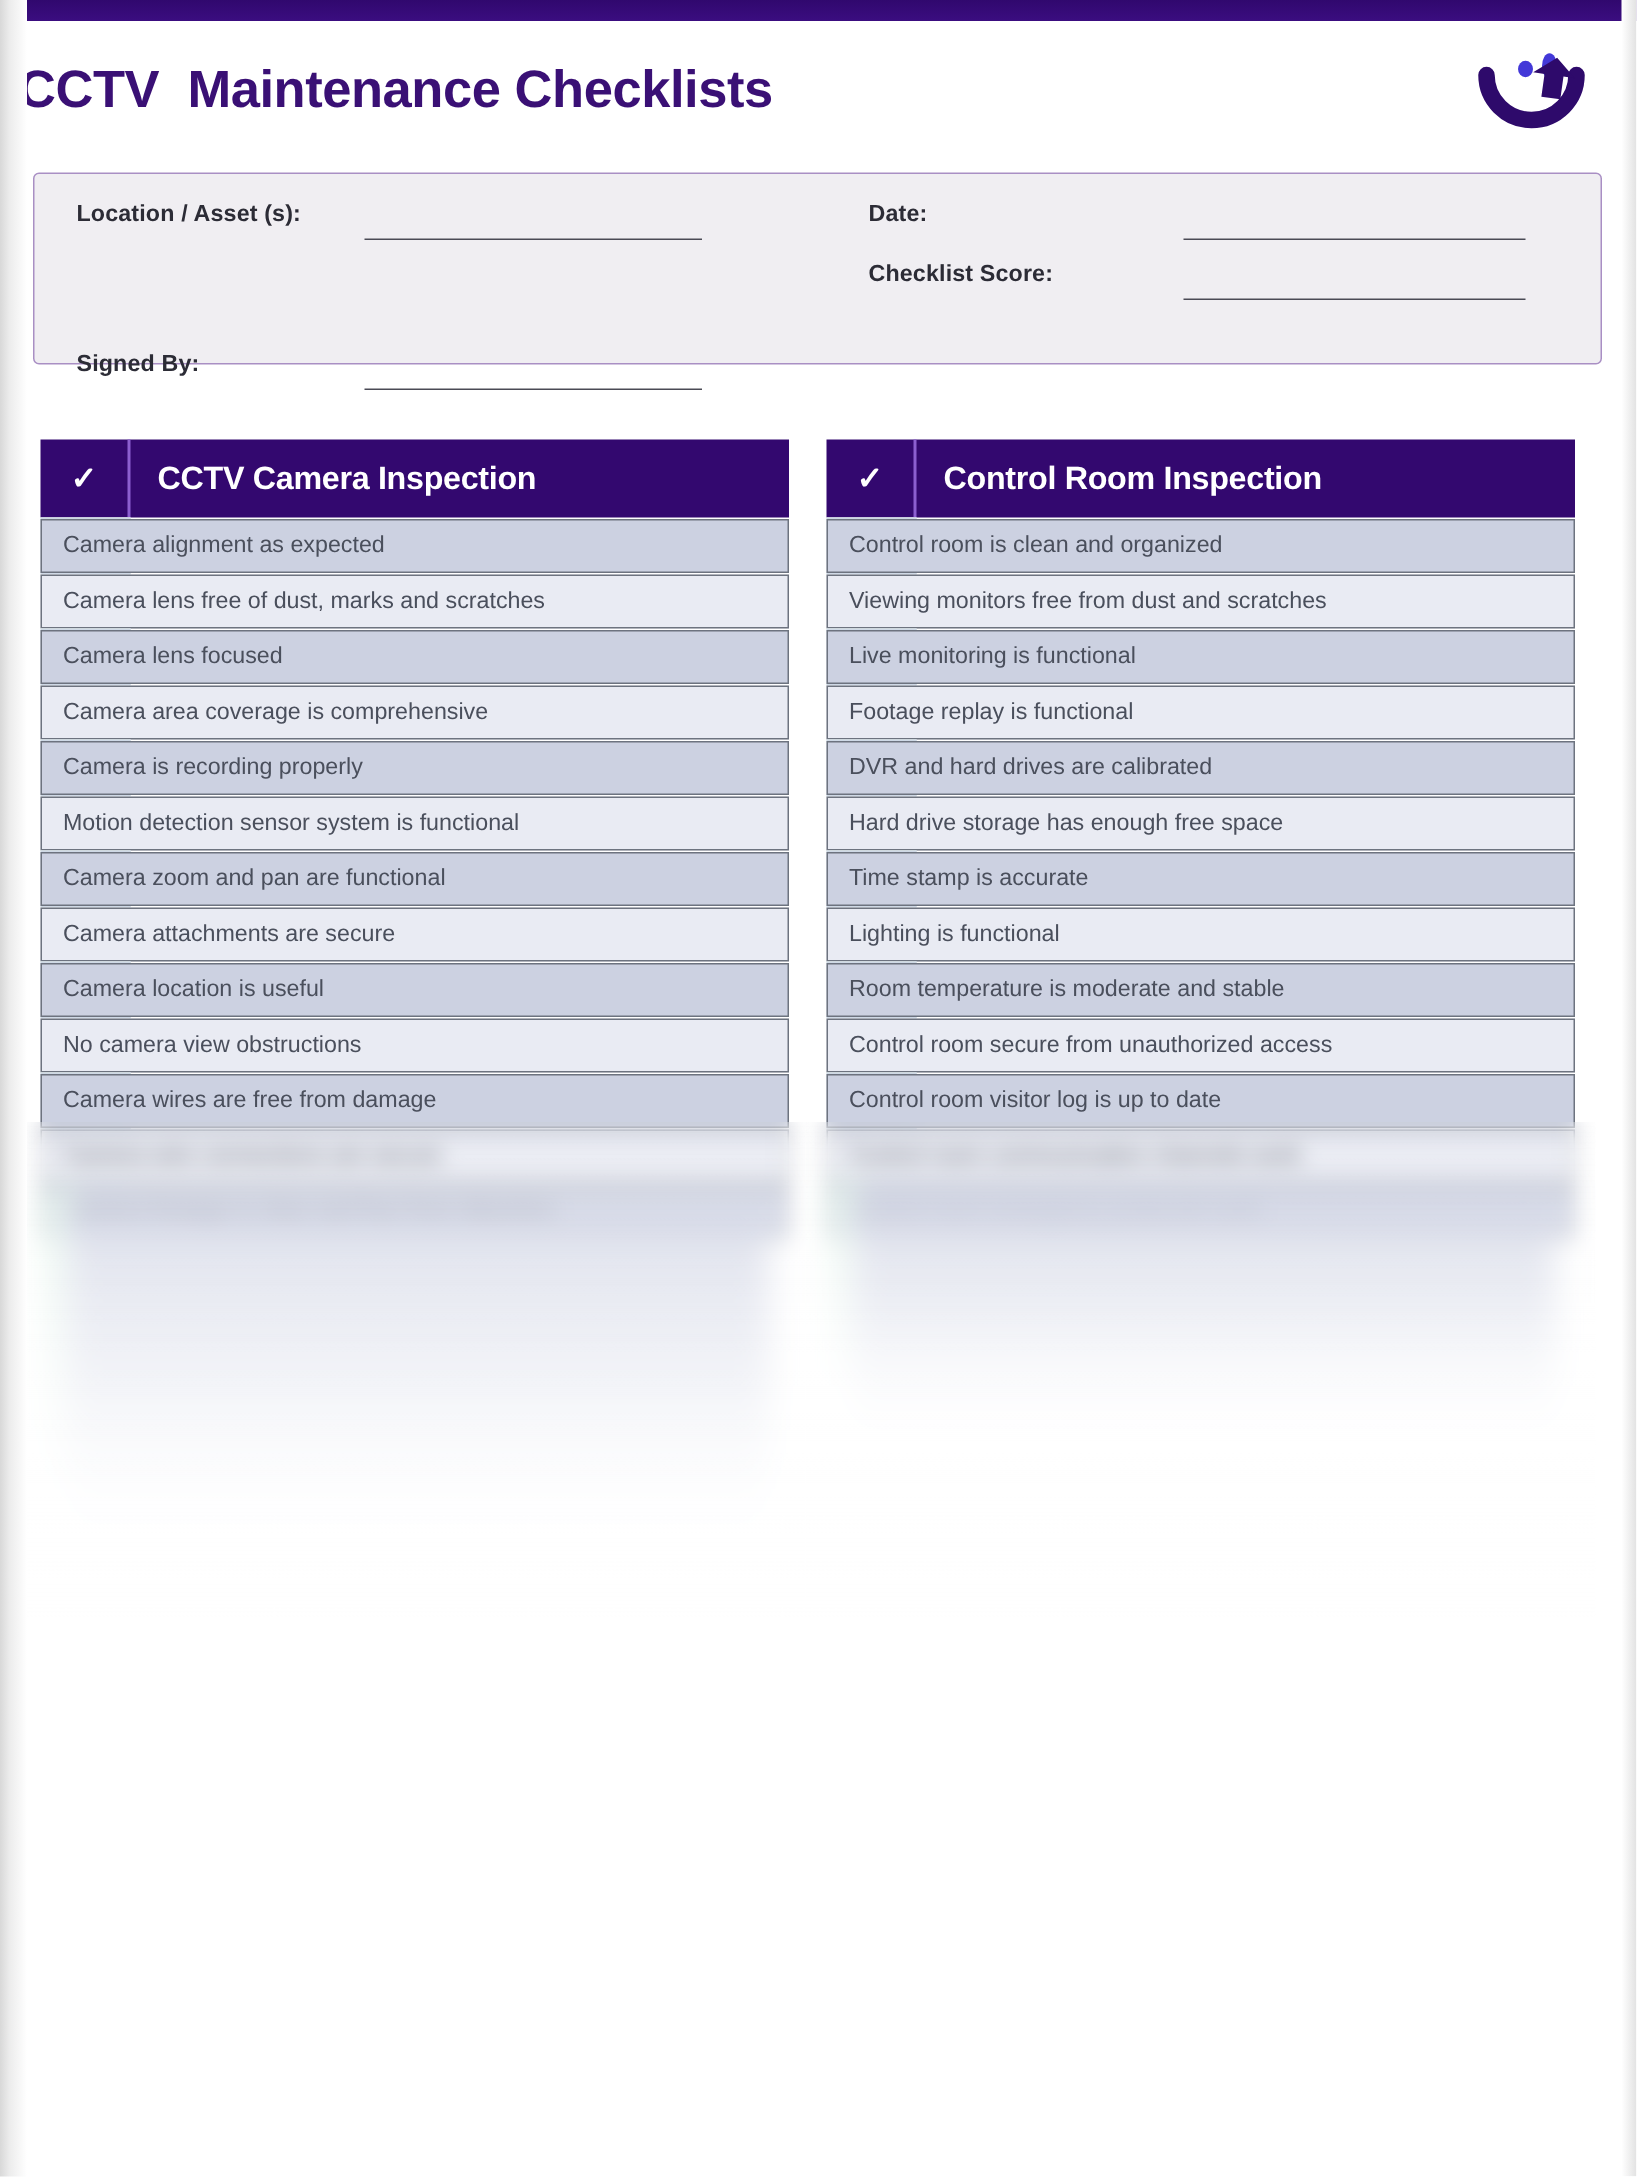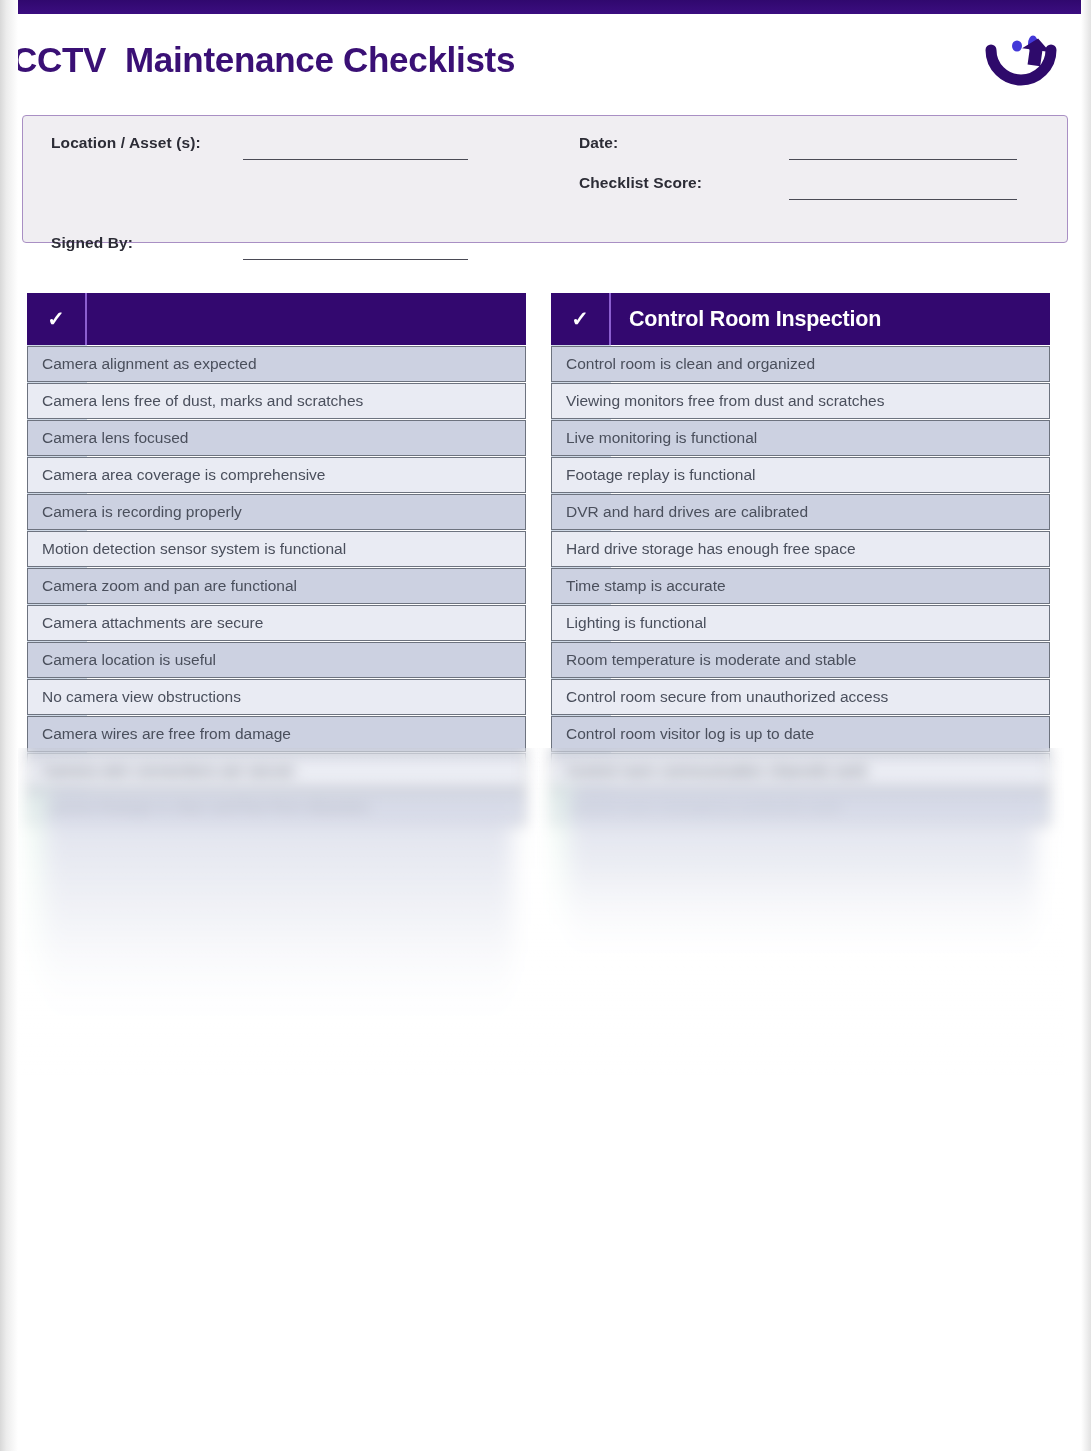--- a/index.html
+++ b/index.html
@@ -203,20 +203,21 @@
     </div>
     <div class="field-row" id="f-score">
       <span class="field-label">Checklist Score:</span>
       <span class="field-line"></span>
     </div>
   </div>
 
   <div class="table-wrap" id="table-left">
     <div class="tbl-head">
       <div class="chk-col">✓</div>
+      <div class="title-col">CCTV Camera Inspection</div>
     </div>
     <div class="tbl-body">
         <div class="row">
           <div class="chk-cell"></div>
           <div class="txt-cell">Camera alignment as expected</div>
         </div>
         <div class="row">
           <div class="chk-cell"></div>
           <div class="txt-cell">Camera lens free of dust, marks and scratches</div>
         </div>

